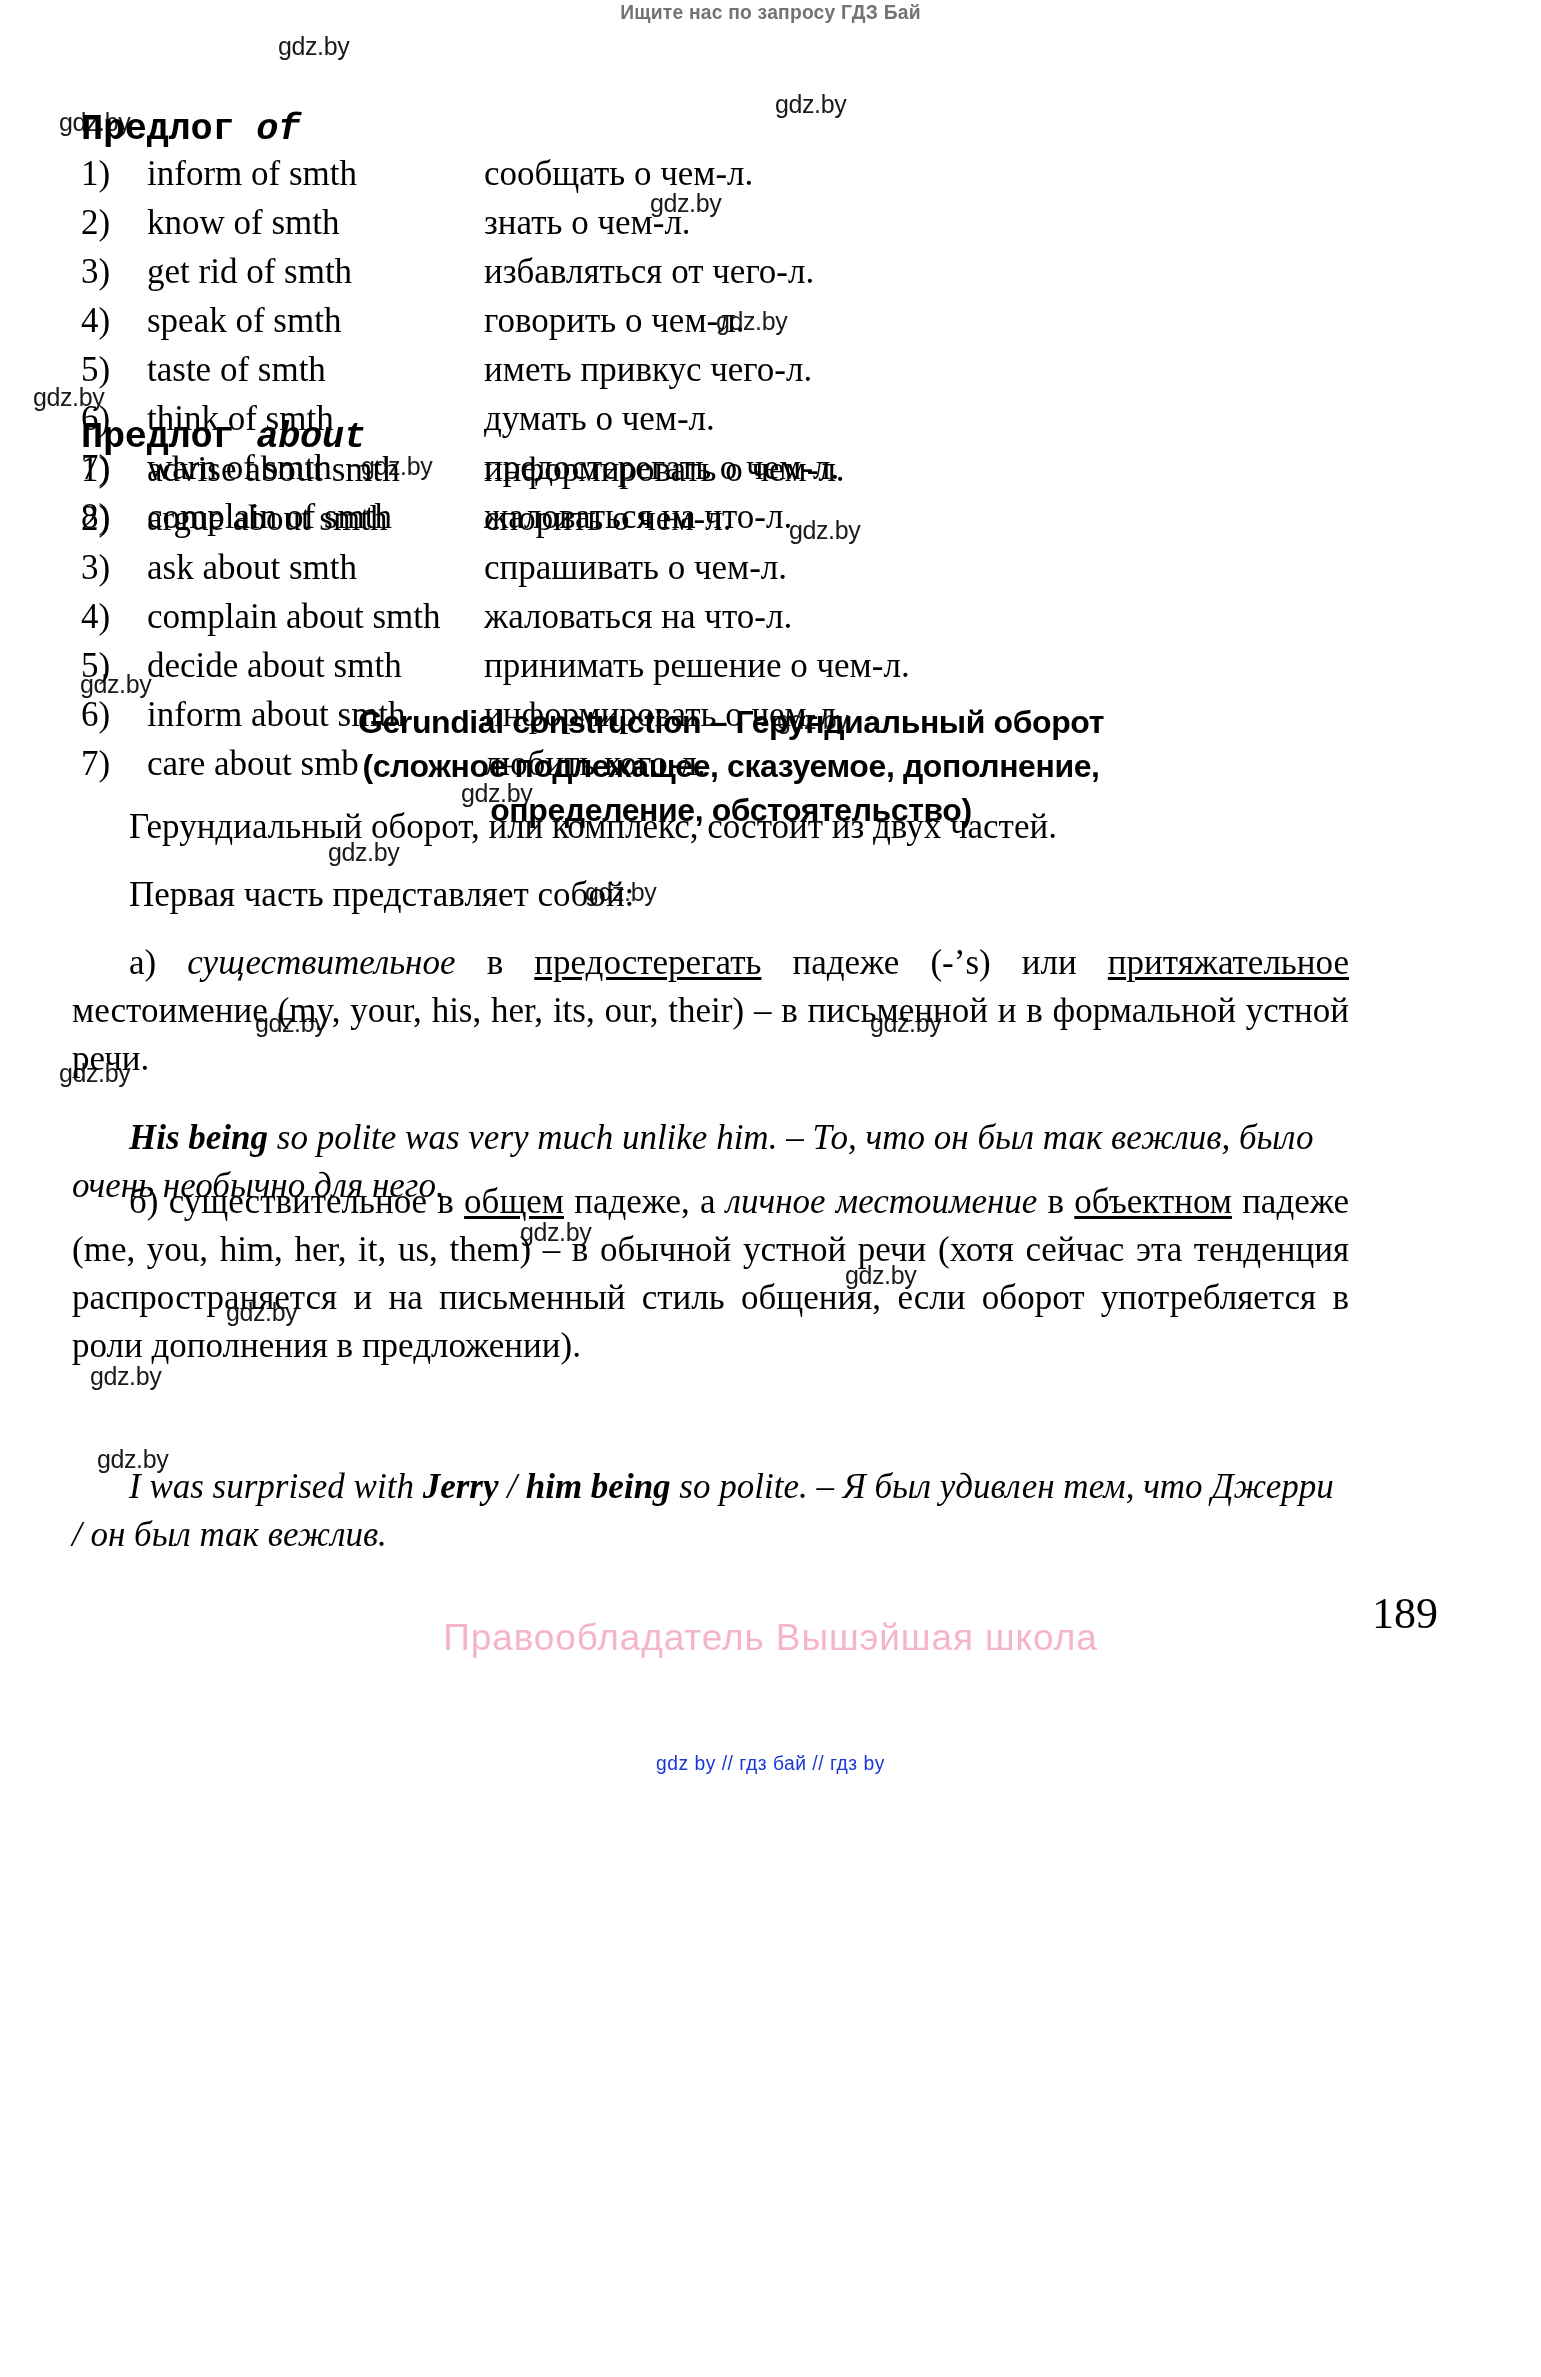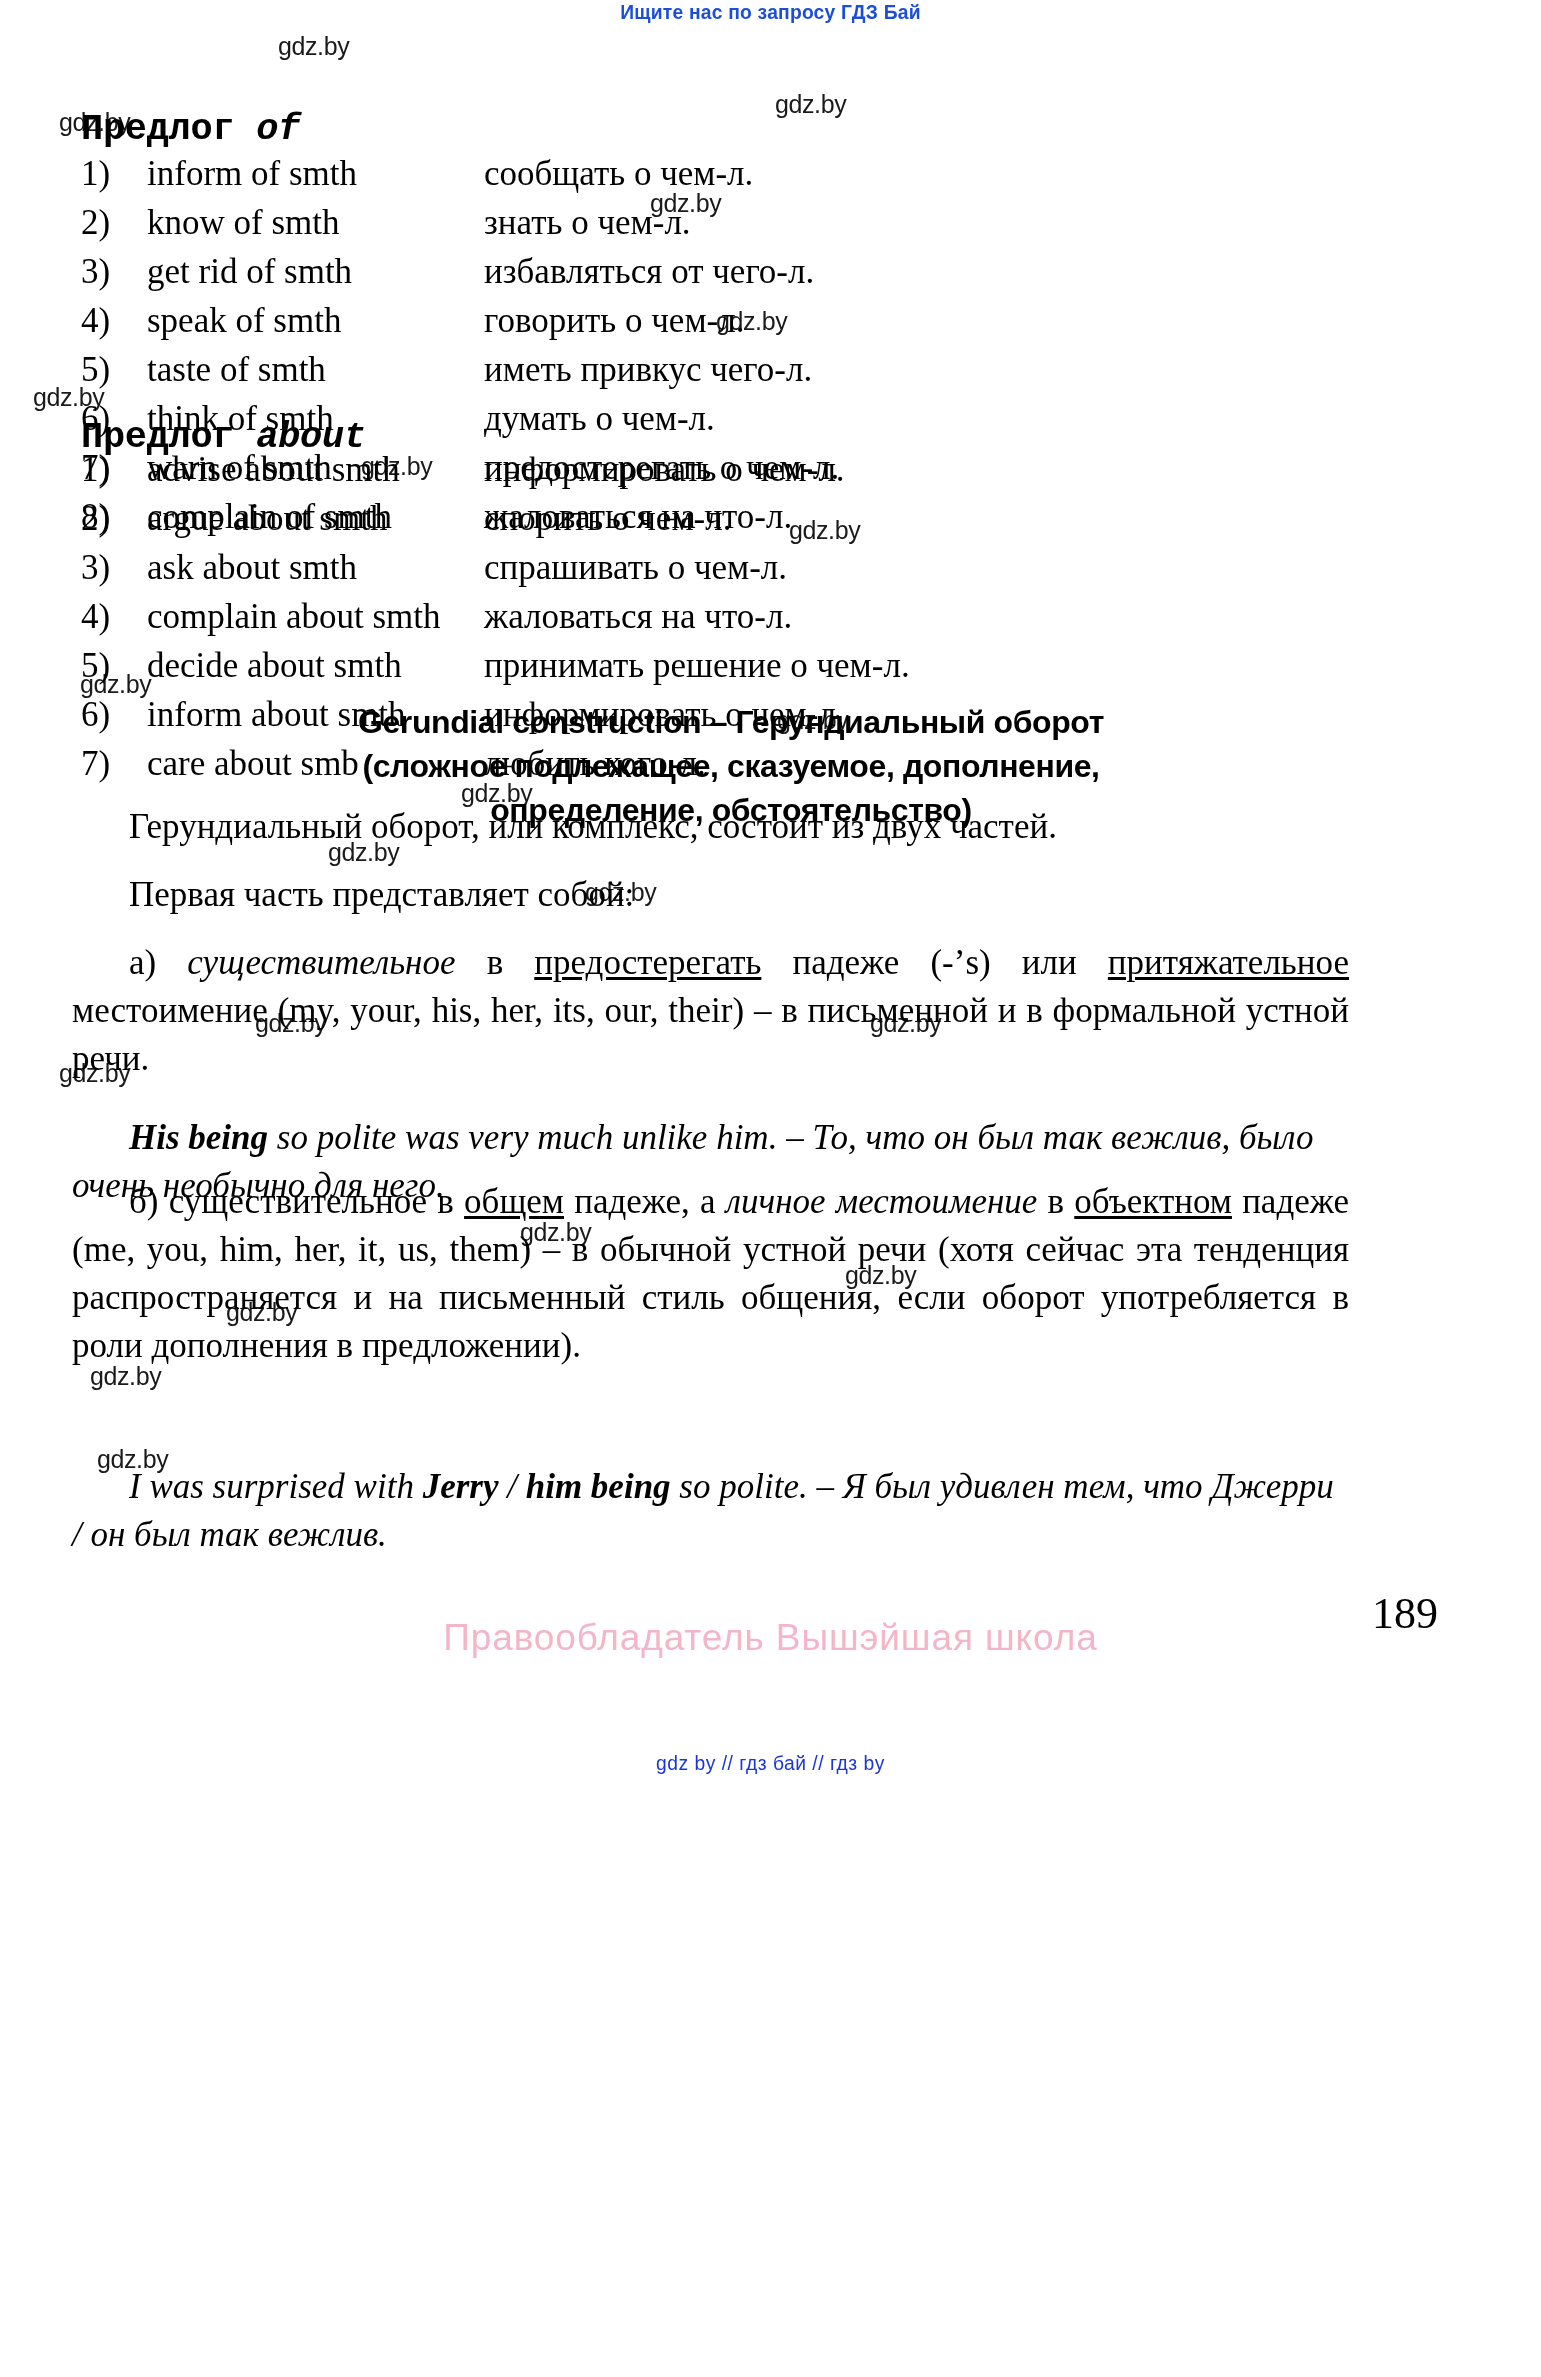--- a/index.html
+++ b/index.html
@@ -22,21 +22,21 @@
   
   .promo-banner {
     position: absolute;
     top: 1.8px;
     left: 0;
     width: 1541px;
     text-align: center;
     font-family: "Liberation Sans", "DejaVu Sans", sans-serif;
     font-weight: bold;
     font-size: 19.3px;
-    color: #1d4ed8;
+    color: #737373;
     letter-spacing: 0.2px;
   }
 
   
   .wm {
     position: absolute;
     font-family: "Liberation Sans", "DejaVu Sans", sans-serif;
     font-size: 25px;
     color: #1a1a1a;
     white-space: nowrap;

